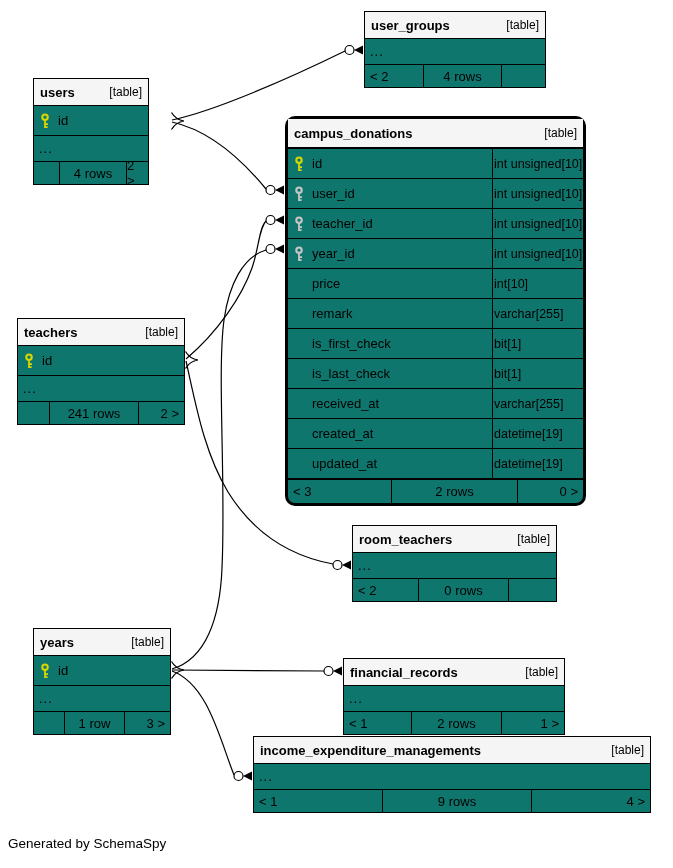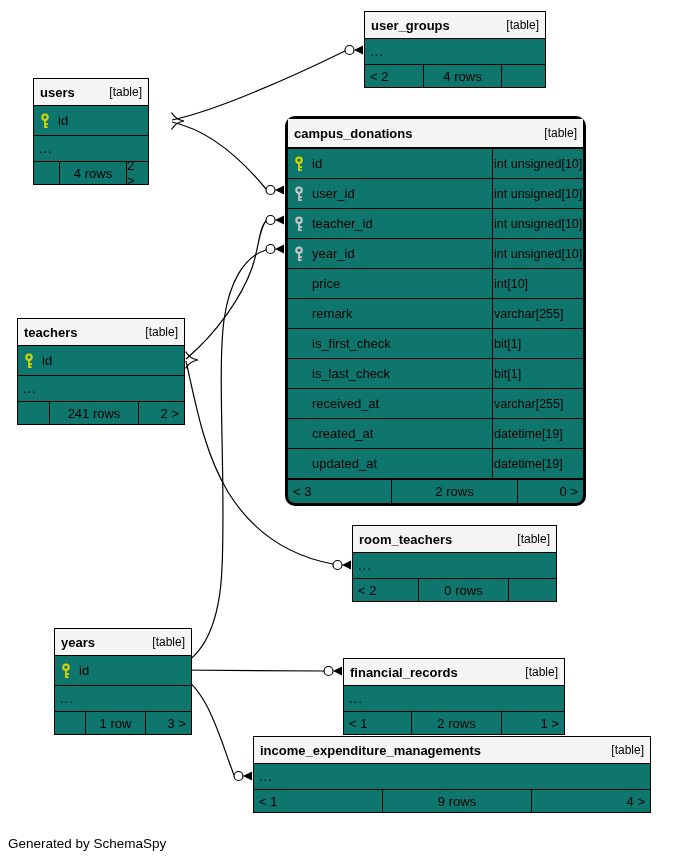--- a/index.html
+++ b/index.html
@@ -30,21 +30,21 @@
   .fcell.rgt{justify-content:flex-end;padding-right:5px;flex:1;}
   .key{width:13px;height:16px;display:inline-flex;margin-right:6px;flex:0 0 13px;}
   .key.pk{color:#d6d600;}
   .key.fk{color:#c6c6c6;}
   .key.none{visibility:hidden;}
 
   
   #t-user_groups{left:364px;top:11px;width:182px;}
   #t-users{left:33px;top:78px;width:116px;}
   #t-teachers{left:17px;top:318px;width:168px;}
-  #t-years{left:33px;top:628px;width:138px;margin-left:21px;}
+  #t-years{left:33px;top:628px;width:138px;}
   #t-room_teachers{left:352px;top:525px;width:205px;}
   #t-financial_records{left:343px;top:658px;width:222px;}
   #t-income{left:253px;top:736px;width:398px;}
 
   
   #t-campus{left:285px;top:116px;width:301px;border-width:3px;border-radius:10px;}
   #t-campus .hdr{height:28px;border-bottom-width:2px;}
   #t-campus .crow{display:flex;height:29px;border-bottom:1.5px solid #000;}
   #t-campus .crow:last-of-type{border-bottom:none;}
   #t-campus .cname{width:204px;display:flex;align-items:center;padding-left:5px;box-sizing:border-box;}

